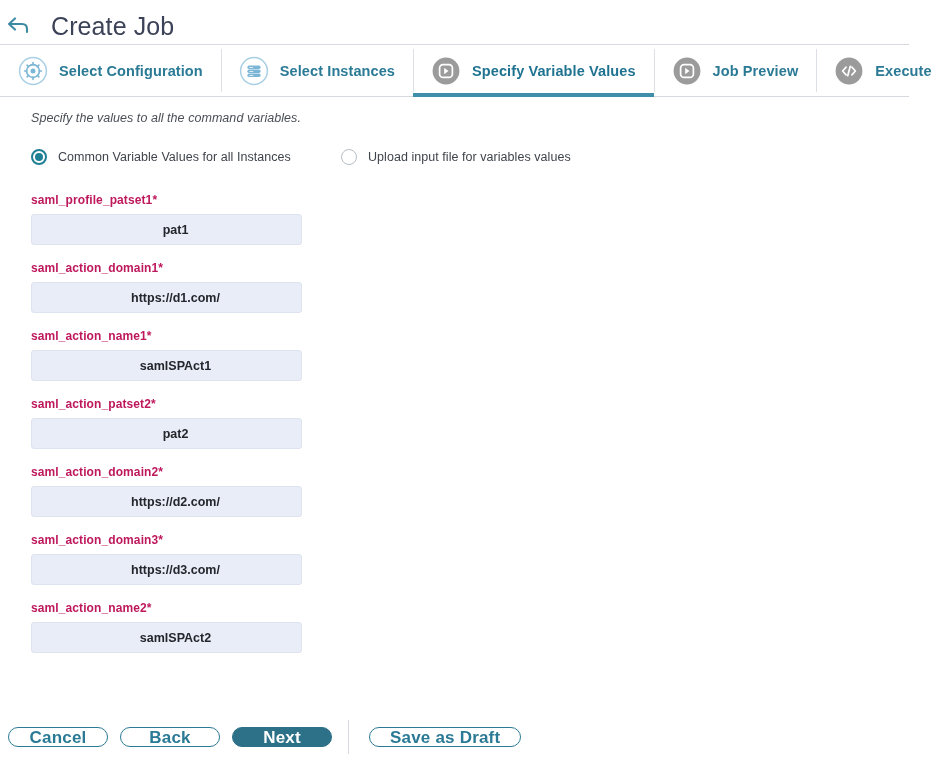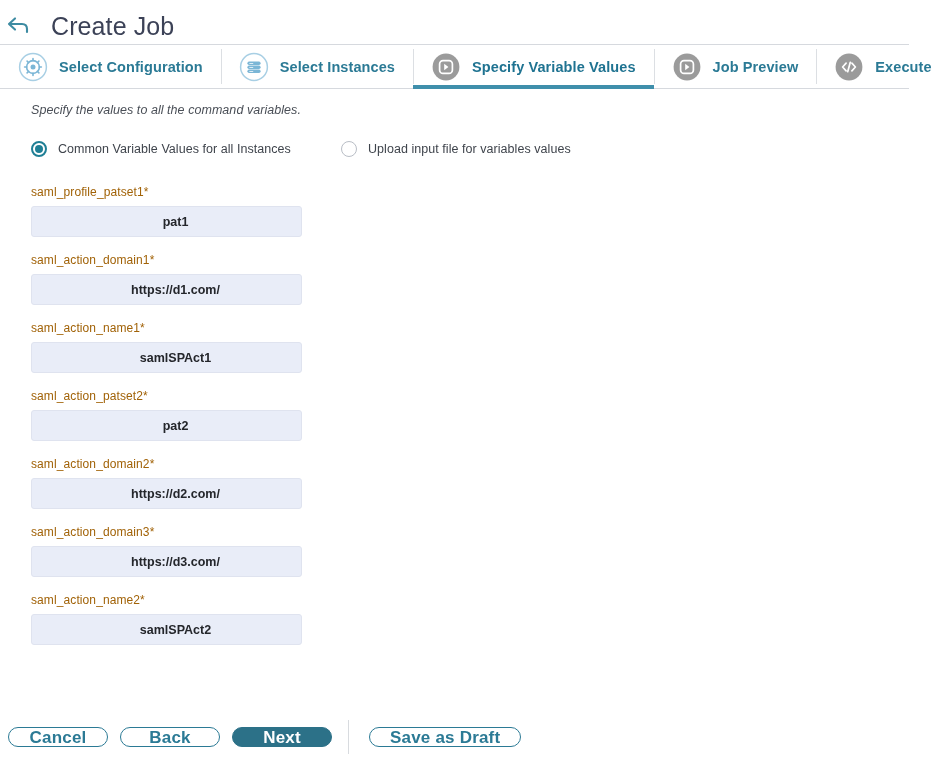--- a/index.html
+++ b/index.html
@@ -44,21 +44,21 @@
     letter-spacing: .1px;
     line-height: 1;
     white-space: nowrap;
   }
 
   
   .tabbar {
     position: relative;
     display: flex;
     align-items: stretch;
-    height: 45px;
+    height: 53px;
     width: 909px;
     margin-left: 0px;
     border-top: 1px solid #d6d9de;
     border-bottom: 1px solid #d6d9de;
     border-right: 1px solid #d6d9de;
     background: #ffffff;
   }
   .tab {
     display: flex;
     align-items: center;
@@ -147,23 +147,24 @@
   }
   .radio-label {
     font-size: 12.5px;
     color: #3f444c;
     letter-spacing: .05px;
   }
 
   .field { margin-bottom: 16px; }
   .field-label {
     font-size: 12px;
-    color: #a16207;
+    color: #be185d;
     margin-bottom: 7px;
     letter-spacing: .1px;
+    font-weight: bold;
   }
   .field-input {
     width: 271px;
     height: 31px;
     background: #e9edf8;
     border: 1px solid #dfe3ef;
     border-radius: 3px;
     font-family: "Liberation Sans", sans-serif;
     font-size: 12.5px;
     font-weight: bold;

